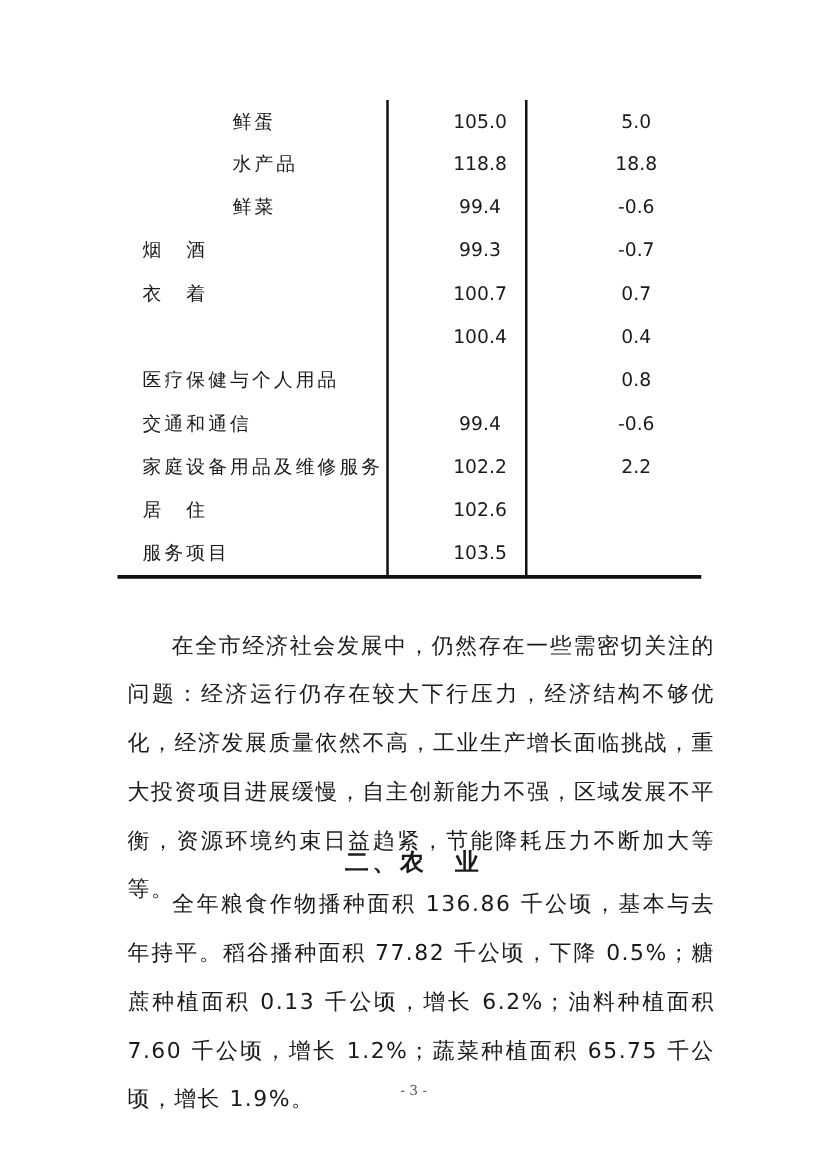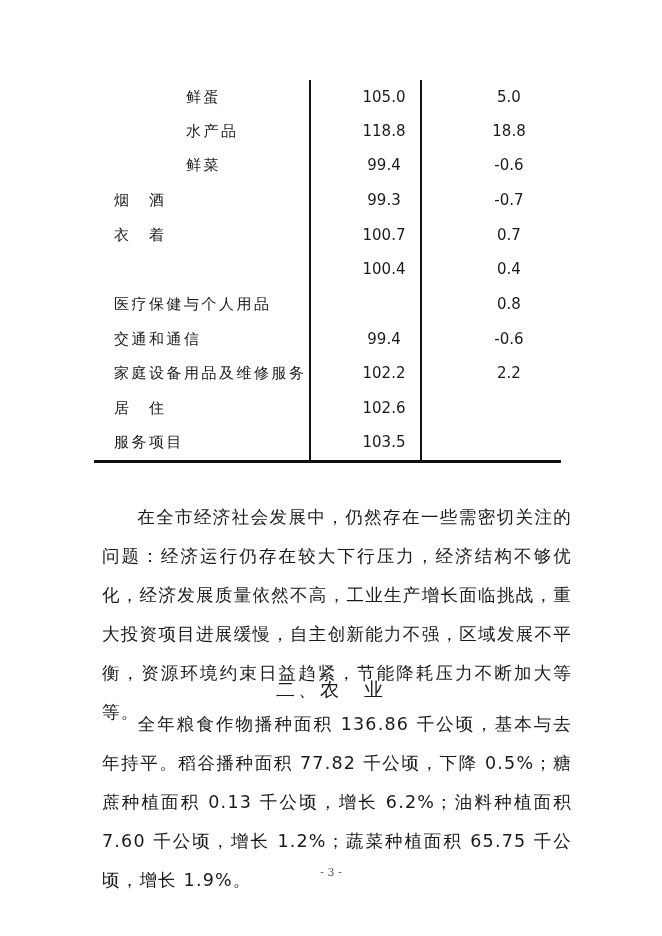--- a/index.html
+++ b/index.html
@@ -9,21 +9,21 @@
   .bottom-rule { position:absolute; left:94px; width:467px; top:460px; height:2.5px; background:#111; }
   .row { position:absolute; left:18px; width:544px; height:34px; }
   .label { position:absolute; font-size:15px; letter-spacing:2.5px; white-space:pre; top:0; line-height:34px; }
   .label.indent { left:168px; }
   .label.top { left:96px; }
   .val { position:absolute; font-family:"DejaVu Sans", sans-serif; font-size:15px; text-align:center; line-height:34px; top:0; }
   .val.c1 { left:311px; width:110px; }
   .val.c2 { left:421px; width:140px; }
   .para { position:absolute; left:102px; width:470px; font-size:17.5px; line-height:39px; letter-spacing:1.2px; text-align:justify; }
   .para .ind { display:inline-block; width:35px; }
-  .heading { position:absolute; top:677px; left:0; width:662px; text-align:center; font-size:19px; font-weight:normal; letter-spacing:3px; }
+  .heading { position:absolute; top:677px; left:0; width:662px; text-align:center; font-size:19px; font-weight:bold; letter-spacing:3px; }
   .pagenum { position:absolute; top:866px; left:0; width:662px; text-align:center; font-size:11px; color:#555; font-family:"DejaVu Serif", serif; }
 </style>
 </head>
 <body>
 
 <div>
   <div class="vline" style="left:309px;"></div>
   <div class="vline" style="left:420px;"></div>
 
   <div class="row" style="top:80px;">

